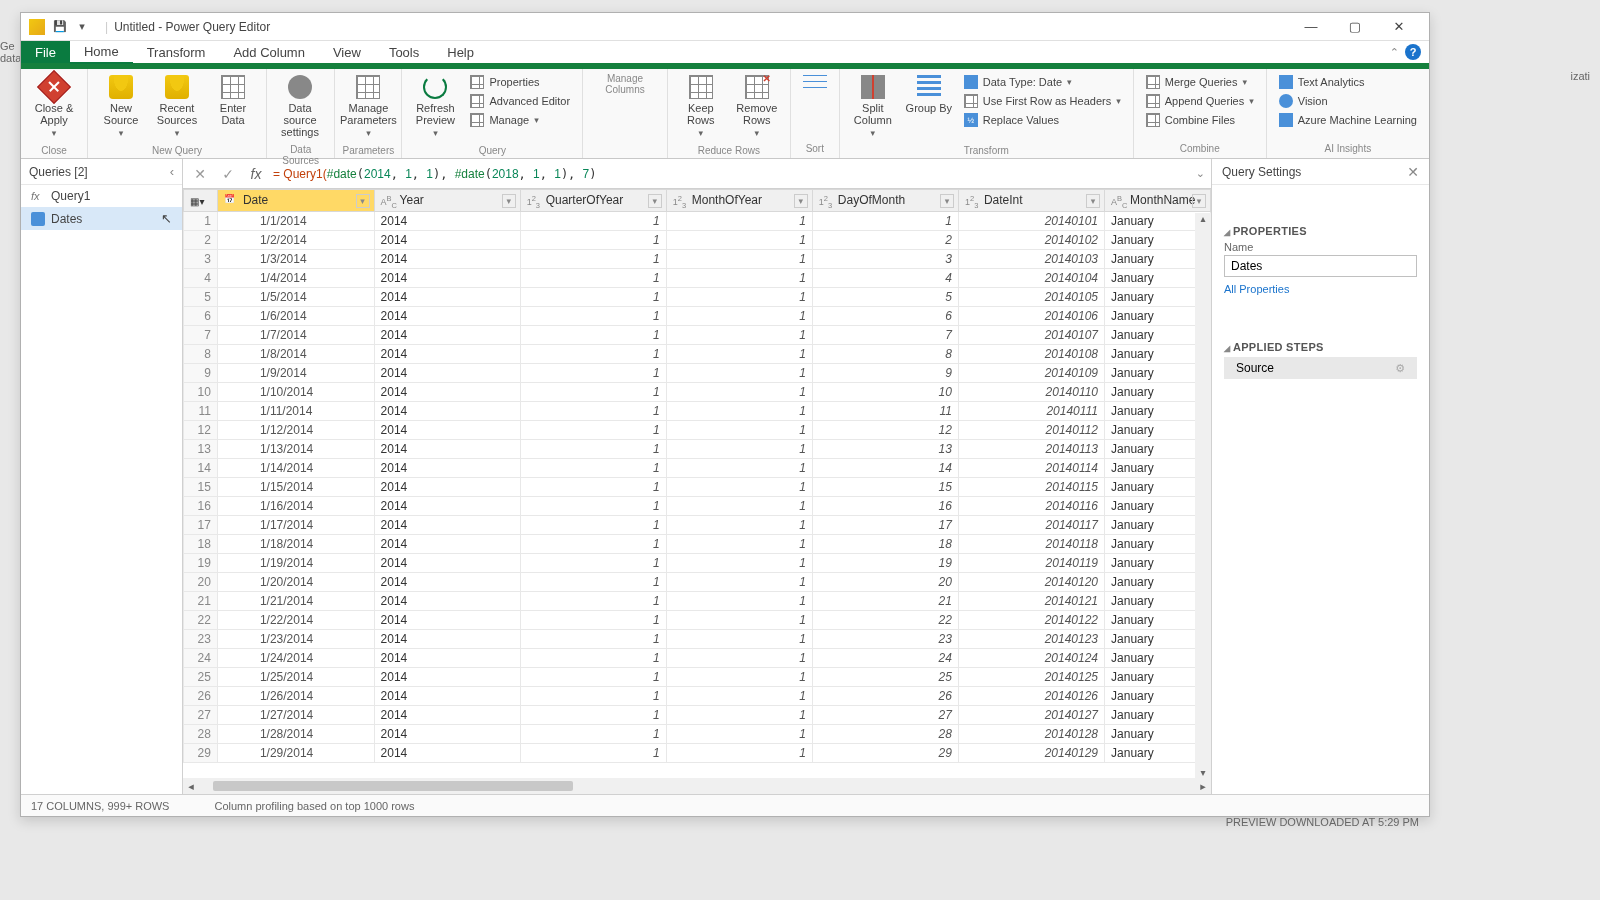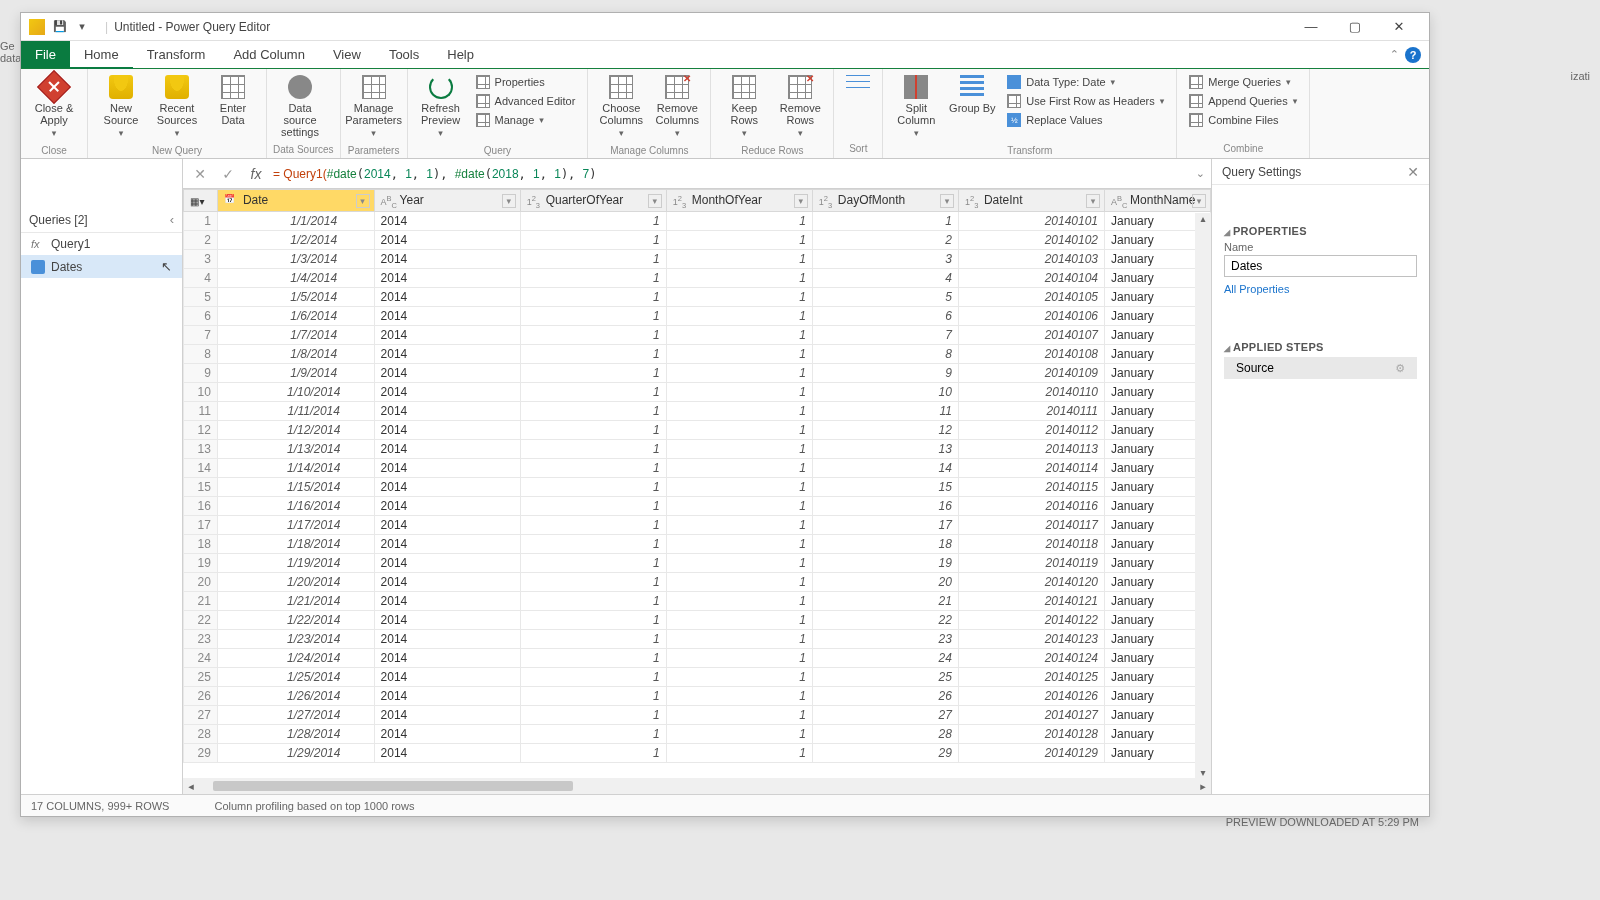--- a/index.html
+++ b/index.html
@@ -8,21 +8,21 @@
 .window { position: absolute; left: 20px; top: 12px; width: 1410px; height: 805px; background: #fff; border: 1px solid #b0b0b0; box-shadow: 0 4px 12px rgba(0,0,0,0.15); display: flex; flex-direction: column; }
 
 .titlebar { height: 28px; display: flex; align-items: center; padding: 0 8px; border-bottom: 1px solid #e0e0e0; font-size: 12px; color: #444; }
 .titlebar .app-icon { width: 16px; height: 16px; background: linear-gradient(135deg,#f2c811,#e6a817); margin-right: 6px; }
 .titlebar .qat { display: flex; gap: 4px; align-items: center; margin-right: 8px; }
 .titlebar .qat span { width: 18px; height: 18px; display: flex; align-items: center; justify-content: center; color: #555; font-size: 11px; }
 .titlebar .sep { color: #ccc; margin: 0 6px; }
 .titlebar .spacer { flex: 1; }
 .titlebar .win-btn { width: 44px; height: 28px; display: flex; align-items: center; justify-content: center; color: #444; font-size: 13px; }
 
-.menubar { height: 28px; display: flex; align-items: stretch; border-bottom: 1px solid #15803d; font-size: 13px; }
+.menubar { height: 28px; display: flex; align-items: stretch; border-bottom: 6px solid #15803d; font-size: 13px; }
 .menubar .tab { padding: 0 14px; display: flex; align-items: center; color: #444; cursor: pointer; }
 .menubar .tab.file { background: #0a7b40; color: #fff; font-weight: 400; }
 .menubar .tab.active { border-bottom: 2px solid #0a7b40; margin-bottom: -1px; }
 .menubar .right { margin-left: auto; display: flex; align-items: center; padding-right: 8px; gap: 6px; }
 .menubar .help-icon { width: 16px; height: 16px; background: #1a73cc; border-radius: 50%; color: #fff; display: flex; align-items: center; justify-content: center; font-size: 11px; font-weight: bold; }
 
 .ribbon { height: 90px; display: flex; border-bottom: 1px solid #c8c8c8; background: #f9f9f9; font-size: 11px; color: #444; }
 .ribbon-group { display: flex; flex-direction: column; border-right: 1px solid #e0e0e0; padding: 2px 6px; }
 .ribbon-group .btns { display: flex; flex: 1; gap: 2px; align-items: flex-start; }
 .ribbon-group .label { text-align: center; color: #888; font-size: 10px; padding: 2px 0; }
@@ -41,21 +41,21 @@
 .ico-grid-x::after { content: "✕"; position: absolute; top: -3px; right: -3px; color: #d04030; font-size: 10px; font-weight: bold; }
 .ico-gear { background: #888; border-radius: 50%; position: relative; }
 .ico-refresh { border: 2px solid #0a7b40; border-radius: 50%; border-top-color: transparent; position: relative; }
 .ico-sort { background: linear-gradient(#4a90d9 30%,transparent 30%),linear-gradient(#4a90d9 30%,transparent 30%) 0 6px,linear-gradient(#4a90d9 30%,transparent 30%) 0 12px; background-size: 100% 4px; background-repeat: no-repeat; }
 .ico-split { background: linear-gradient(90deg,#888 45%,#d04030 45% 55%,#888 55%); }
 .ico-group { background: repeating-linear-gradient(#4a90d9 0 3px,transparent 3px 6px); }
 
 .body-area { flex: 1; display: flex; overflow: hidden; }
 
 .queries-pane { width: 162px; border-right: 1px solid #d0d0d0; background: #fff; display: flex; flex-direction: column; }
-.queries-pane .hdr { height: 26px; display: flex; align-items: center; padding: 0 8px; font-size: 12px; color: #444; border-bottom: 1px solid #e8e8e8; margin-top: 48px; }
+.queries-pane .hdr { height: 26px; display: flex; align-items: center; padding: 0 8px; font-size: 12px; color: #444; border-bottom: 1px solid #e8e8e8; }
 .queries-pane .hdr .collapse { margin-left: auto; color: #888; font-size: 13px; cursor: pointer; }
 .q-item { display: flex; align-items: center; gap: 6px; padding: 4px 10px; font-size: 12px; color: #444; cursor: pointer; }
 .q-item.sel { background: #d8e8f8; }
 .q-item .qi { width: 14px; height: 14px; }
 .q-item .qi.fx { font-style: italic; font-size: 11px; color: #777; display: flex; align-items: center; }
 .q-item .qi.tbl { background: #4a90d9; border-radius: 2px; }
 
 .center { flex: 1; display: flex; flex-direction: column; overflow: hidden; }
 .formula-bar { height: 30px; display: flex; align-items: center; border-bottom: 1px solid #d0d0d0; padding: 0 6px; gap: 6px; font-size: 12px; }
 .formula-bar .fb-btn { width: 22px; height: 22px; display: flex; align-items: center; justify-content: center; color: #999; cursor: pointer; font-size: 14px; }
@@ -69,21 +69,21 @@
 .grid-wrap { flex: 1; overflow: hidden; position: relative; display: flex; flex-direction: column; }
 .grid { flex: 1; overflow: hidden; }
 .grid table { border-collapse: collapse; width: 100%; font-size: 12px; color: #333; }
 .grid th { background: #f0f0f0; border: 1px solid #d8d8d8; padding: 3px 6px; text-align: left; font-weight: normal; position: relative; height: 22px; }
 .grid th.rownum-h { width: 32px; background: #f0f0f0; }
 .grid th .type-ico { display: inline-block; width: 16px; height: 14px; vertical-align: middle; margin-right: 3px; font-size: 9px; color: #888; }
 .grid th .filter { position: absolute; right: 4px; top: 4px; font-size: 9px; color: #888; width: 14px; height: 14px; border: 1px solid #ccc; display: flex; align-items: center; justify-content: center; cursor: pointer; }
 .grid th.sel { background: #ffd966; }
 .grid td { border: 1px solid #e8e8e8; padding: 2px 6px; height: 19px; }
 .grid td.rownum { text-align: right; color: #888; background: #f8f8f8; width: 32px; }
-.grid td.date { text-align: center; font-style: italic; color: #555; padding-left: 42px; }
+.grid td.date { text-align: left; color: #555; padding-left: 42px; }
 .grid td.num { text-align: right; font-style: italic; color: #555; }
 .grid td.txt { text-align: left; color: #333; }
 
 .vscroll { position: absolute; right: 0; top: 24px; bottom: 16px; width: 16px; background: #f0f0f0; display: flex; flex-direction: column; align-items: center; justify-content: space-between; font-size: 10px; color: #666; }
 .hscroll { height: 16px; background: #f0f0f0; display: flex; align-items: center; font-size: 11px; color: #666; }
 .hscroll .arrow { width: 16px; text-align: center; cursor: pointer; }
 .hscroll .track { flex: 1; height: 12px; background: #f0f0f0; position: relative; }
 .hscroll .thumb { position: absolute; left: 14px; width: 360px; top: 1px; height: 10px; background: #c8c8c8; border-radius: 2px; }
 
 .settings-pane { width: 218px; border-left: 1px solid #d0d0d0; background: #fff; display: flex; flex-direction: column; font-size: 12px; gap: 34px; }
@@ -209,32 +209,20 @@
             </div>
           <div class="rbtn-small caret">
               <span class="ico ico-grid"></span>
               <span>Manage</span>
             </div>
         </div>
       </div>
       <div class="label">Query</div>
     </div>
     <div class="ribbon-group">
-      <div class="btns">
-        <div class="rbtn-big caret">
-            <span class="ico ico-grid"></span>
-            <span class="txt">Choose
-Columns</span>
-          </div>
-        <div class="rbtn-big caret">
-            <span class="ico ico-grid ico-grid-x"></span>
-            <span class="txt">Remove
-Columns</span>
-          </div>
-      </div>
       <div class="label">Manage Columns</div>
     </div>
     <div class="ribbon-group">
       <div class="btns">
         <div class="rbtn-big caret">
             <span class="ico ico-grid"></span>
             <span class="txt">Keep
 Rows</span>
           </div>
         <div class="rbtn-big caret">
@@ -293,20 +281,39 @@
               <span class="ico ico-grid"></span>
               <span>Append Queries</span>
             </div>
           <div class="rbtn-small">
               <span class="ico ico-grid"></span>
               <span>Combine Files</span>
             </div>
         </div>
       </div>
       <div class="label">Combine</div>
+    </div>
+    <div class="ribbon-group" style="border-right:none;">
+      <div class="btns">
+        <div class="rbtn-stack">
+          <div class="rbtn-small">
+              <span class="ico" style="background:#4a90d9"></span>
+              <span>Text Analytics</span>
+            </div>
+          <div class="rbtn-small">
+              <span class="ico" style="background:#4a90d9;border-radius:50%;"></span>
+              <span>Vision</span>
+            </div>
+          <div class="rbtn-small">
+              <span class="ico" style="background:#4a90d9"></span>
+              <span>Azure Machine Learning</span>
+            </div>
+        </div>
+      </div>
+      <div class="label">AI Insights</div>
     </div>
   </div>
 
   <div class="body-area">
 
     <div class="queries-pane">
       <div class="hdr">
         <span>Queries [2]</span>
         <span class="collapse">‹</span>
       </div>

